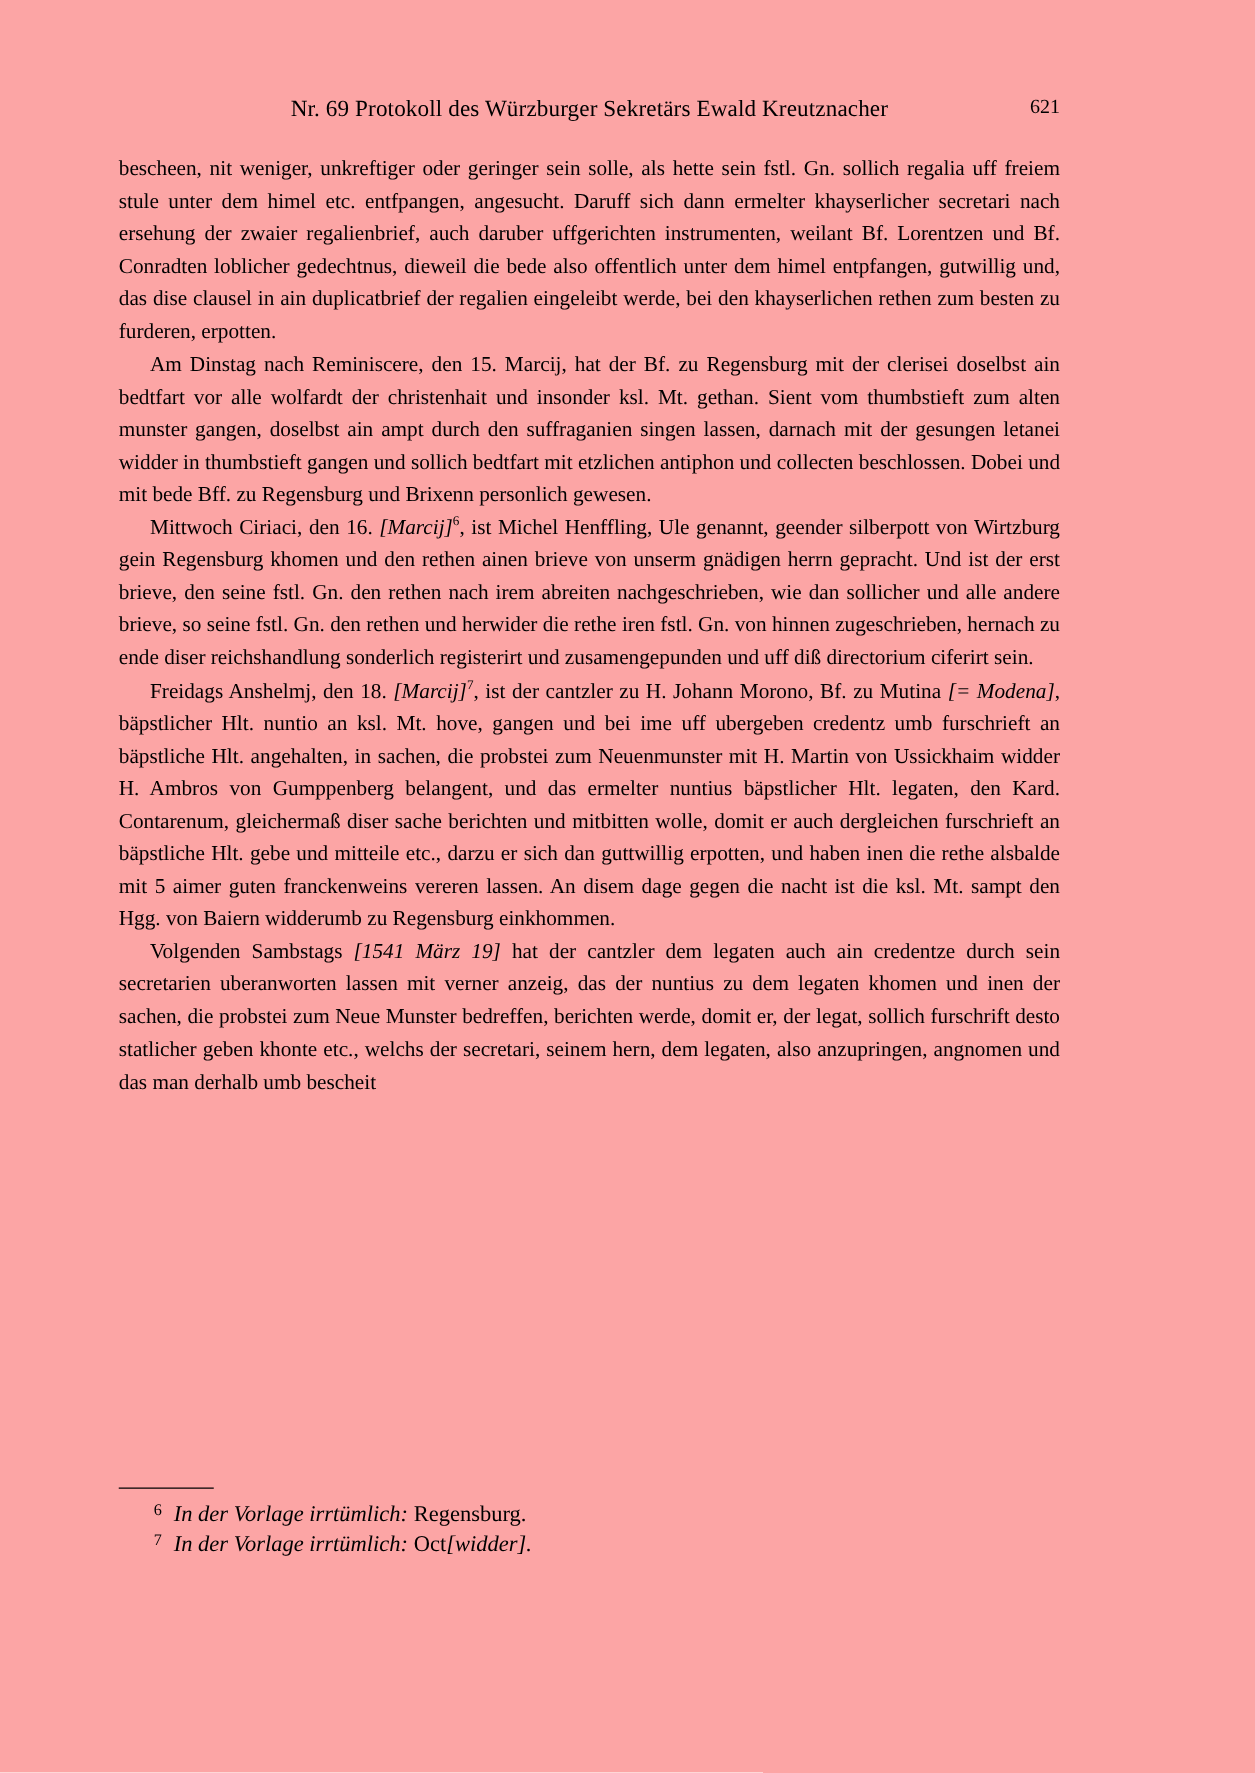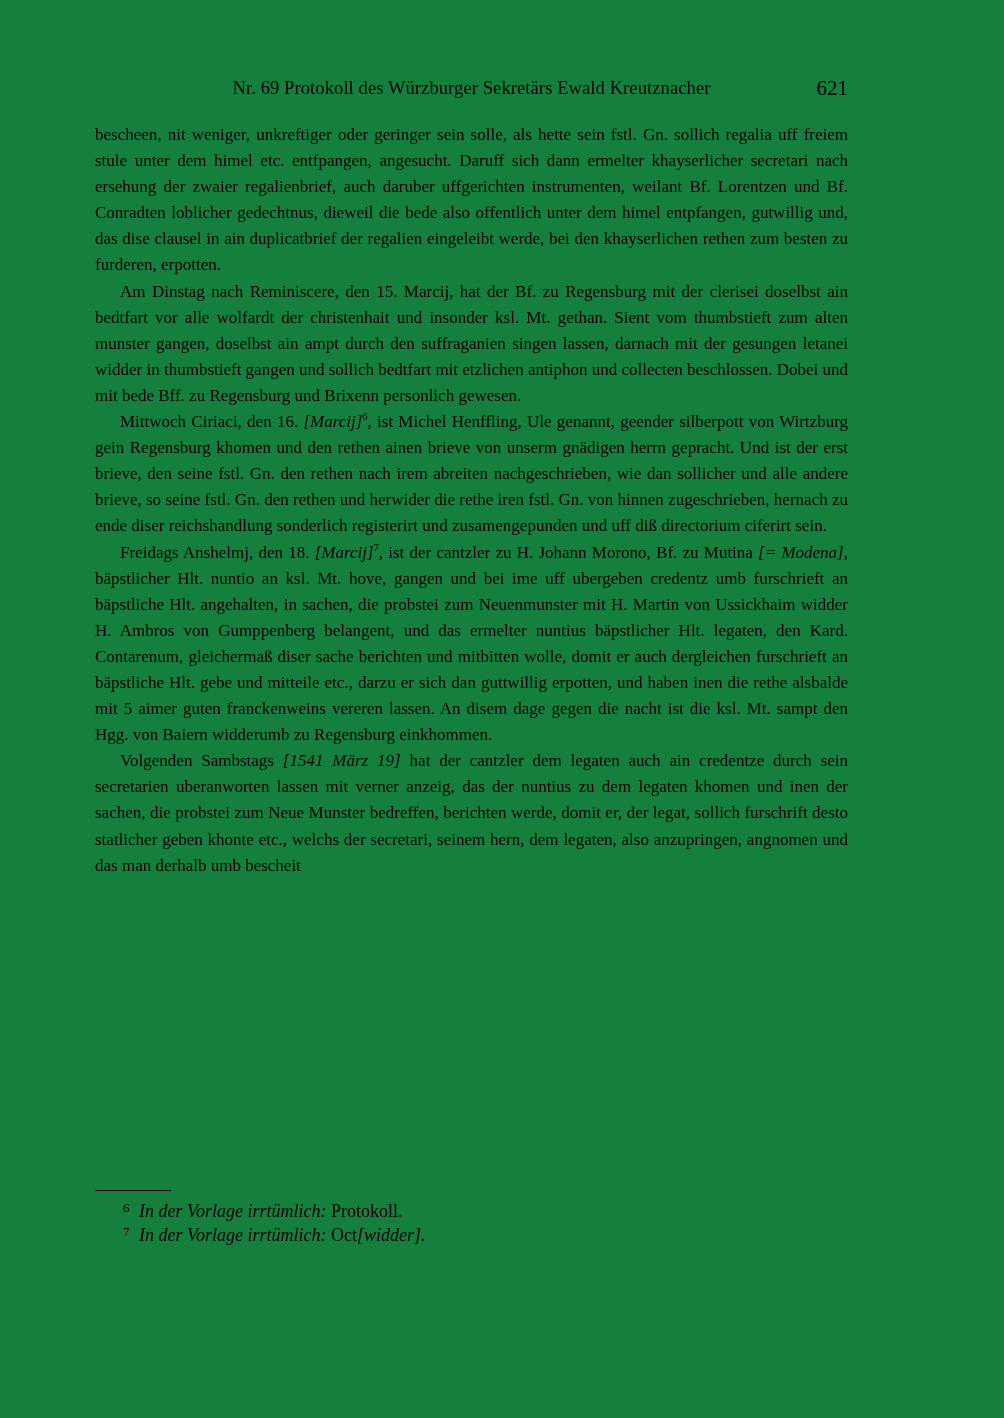--- a/index.html
+++ b/index.html
@@ -9,21 +9,21 @@
     background: #ffffff;
   }
   body {
     font-family: "Liberation Serif", "DejaVu Serif", serif;
     color: #000000;
   }
   .page {
     position: relative;
     width: 1004px;
     height: 1418px;
-    background: #15803d;
+    background: #fca5a5;
     overflow: hidden;
     box-sizing: border-box;
   }
 
   
   .running-head {
     position: absolute;
     left: 95px;
     top: 78px;
     width: 753px;
@@ -34,21 +34,21 @@
   }
   .running-head-title {
     font-size: 18.5px;
     letter-spacing: 0.1px;
     white-space: nowrap;
   }
   .folio {
     position: absolute;
     right: 0px;
     top: 0px;
-    font-size: 21px;
+    font-size: 16px;
     line-height: 1;
   }
 
   
   .textblock {
     position: absolute;
     left: 95px;
     top: 122px;
     width: 753px;
   }
@@ -128,21 +128,21 @@
       <p class="para indent" id="para-3"><span>Mittwoch Ciriaci, den 16. </span><span class="it">[Marcij]</span><sup class="fnref">6</sup><span>, ist Michel Henffling, Ule genannt, geender silberpott von Wirtzburg gein Regensburg khomen und den rethen ainen brieve von unserm gnädigen herrn gepracht. Und ist der erst brieve, den seine fstl. Gn. den rethen nach irem abreiten nachgeschrieben, wie dan sollicher und alle andere brieve, so seine fstl. Gn. den rethen und herwider die rethe iren fstl. Gn. von hinnen zugeschrieben, hernach zu ende diser reichshandlung sonderlich registerirt und zusamengepunden und uff diß directorium ciferirt sein.</span></p>
       <p class="para indent" id="para-4"><span>Freidags Anshelmj, den 18. </span><span class="it">[Marcij]</span><sup class="fnref">7</sup><span>, ist der cantzler zu H. Johann Morono, Bf. zu Mutina </span><span class="it">[= Modena]</span><span>, bäpstlicher Hlt. nuntio an ksl. Mt. hove, gangen und bei ime uff ubergeben credentz umb furschrieft an bäpstliche Hlt. angehalten, in sachen, die probstei zum Neuenmunster mit H. Martin von Ussickhaim widder H. Ambros von Gumppenberg belangent, und das ermelter nuntius bäpstlicher Hlt. legaten, den Kard. Contarenum, gleichermaß diser sache berichten und mitbitten wolle, domit er auch dergleichen furschrieft an bäpstliche Hlt. gebe und mitteile etc., darzu er sich dan guttwillig erpotten, und haben inen die rethe alsbalde mit 5 aimer guten franckenweins vereren lassen. An disem dage gegen die nacht ist die ksl. Mt. sampt den Hgg. von Baiern widderumb zu Regensburg einkhommen.</span></p>
       <p class="para indent" id="para-5"><span>Volgenden Sambstags </span><span class="it">[1541 März 19]</span><span> hat der cantzler dem legaten auch ain credentze durch sein secretarien uberanworten lassen mit verner anzeig, das der nuntius zu dem legaten khomen und inen der sachen, die probstei zum Neue Munster bedreffen, berichten werde, domit er, der legat, sollich furschrift desto statlicher geben khonte etc., welchs der secretari, seinem hern, dem legaten, also anzupringen, angnomen und das man derhalb umb bescheit</span></p>
     </div>
 
   <div class="footnotes">
     <div class="fn-rule"></div>
     <ul class="fn-list" id="fn-list">
         <li class="fn-item" id="footnote-6">
           <span class="fn-num">6</span>
-          <span class="fn-text"><span class="it">In der Vorlage irrtümlich:</span><span> Protokoll.</span></span>
+          <span class="fn-text"><span class="it">In der Vorlage irrtümlich:</span><span> Regensburg.</span></span>
         </li>
         <li class="fn-item" id="footnote-7">
           <span class="fn-num">7</span>
           <span class="fn-text"><span class="it">In der Vorlage irrtümlich:</span><span> Oct</span><span class="it">[widder].</span></span>
         </li>
       </ul>
   </div>
 
 </div>
 

